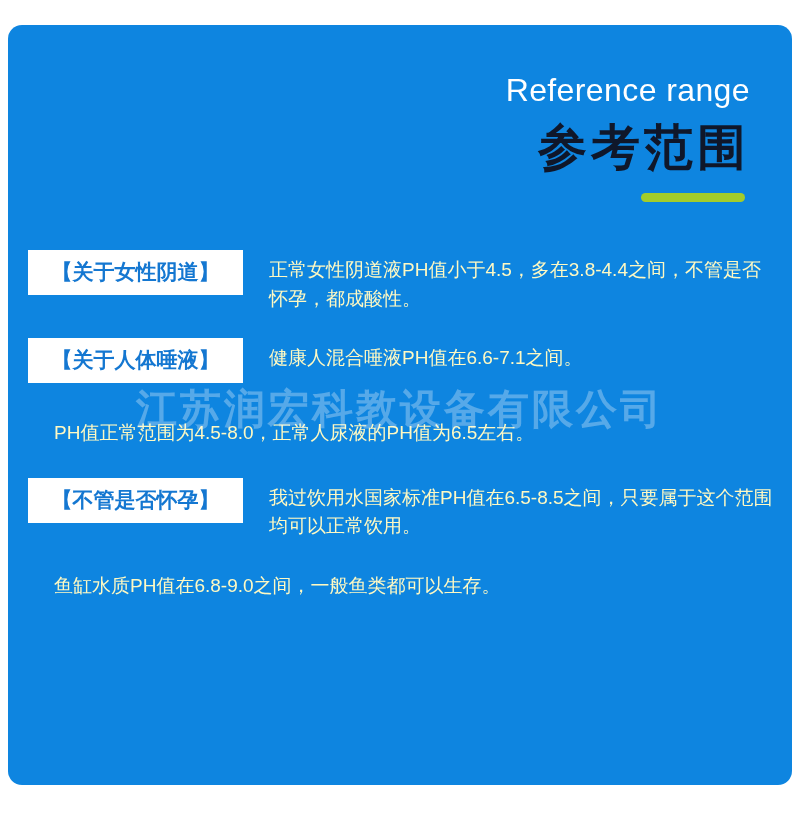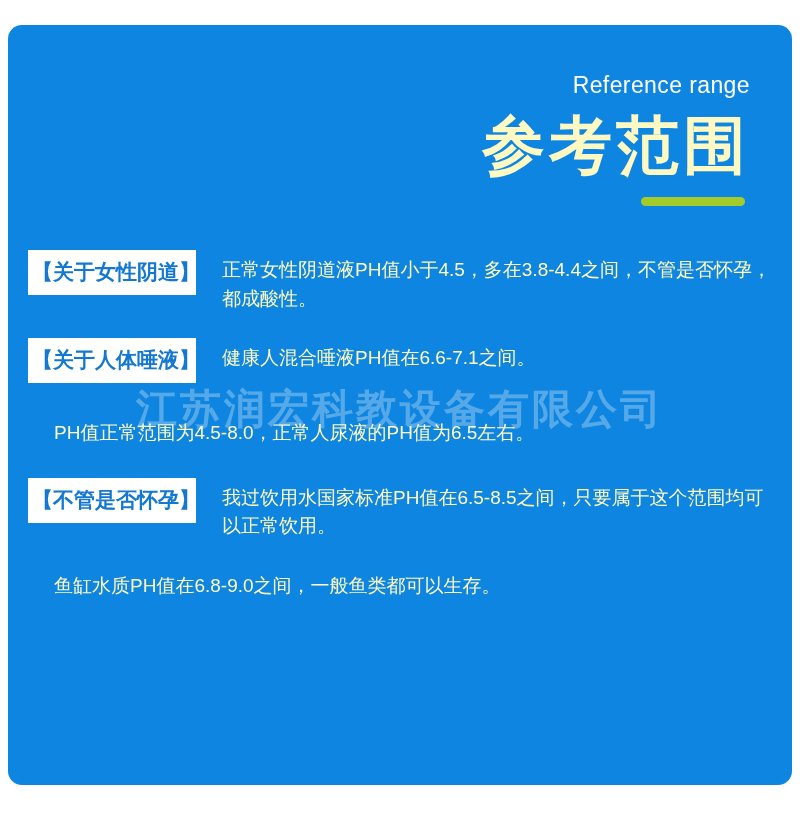--- a/index.html
+++ b/index.html
@@ -29,29 +29,29 @@
   
   #header {
     position: absolute;
     right: 42px;
     top: 48px;
     width: 420px;
     text-align: right;
   }
   #eyebrow {
     color: #ffffff;
-    font-size: 23px;
+    font-size: 32px;
     font-weight: 400;
     letter-spacing: 0.4px;
     line-height: 1.1;
     white-space: nowrap;
   }
   #maintitle {
-    color: #fef9c3;
-    font-size: 63px;
+    color: #0f172a;
+    font-size: 49px;
     font-weight: 700;
     letter-spacing: 4px;
     line-height: 1.05;
     margin-top: 14px;
     white-space: nowrap;
   }
   #accentbar {
     display: inline-block;
     width: 104px;
     height: 9px;
@@ -76,21 +76,21 @@
   .row.tall { margin-bottom: 25px; }
 
   .tagbox {
     flex: 0 0 auto;
     background: #ffffff;
     color: #1477d1;
     font-size: 21px;
     font-weight: 700;
     letter-spacing: 0px;
     padding: 8px 4px 9px 4px;
-    width: 168px;
+    width: 215px;
     text-align: center;
     box-sizing: border-box;
     white-space: nowrap;
   }
 
   .desc {
     flex: 1 1 auto;
     color: #fef9c3;
     font-size: 19px;
     font-weight: 400;

